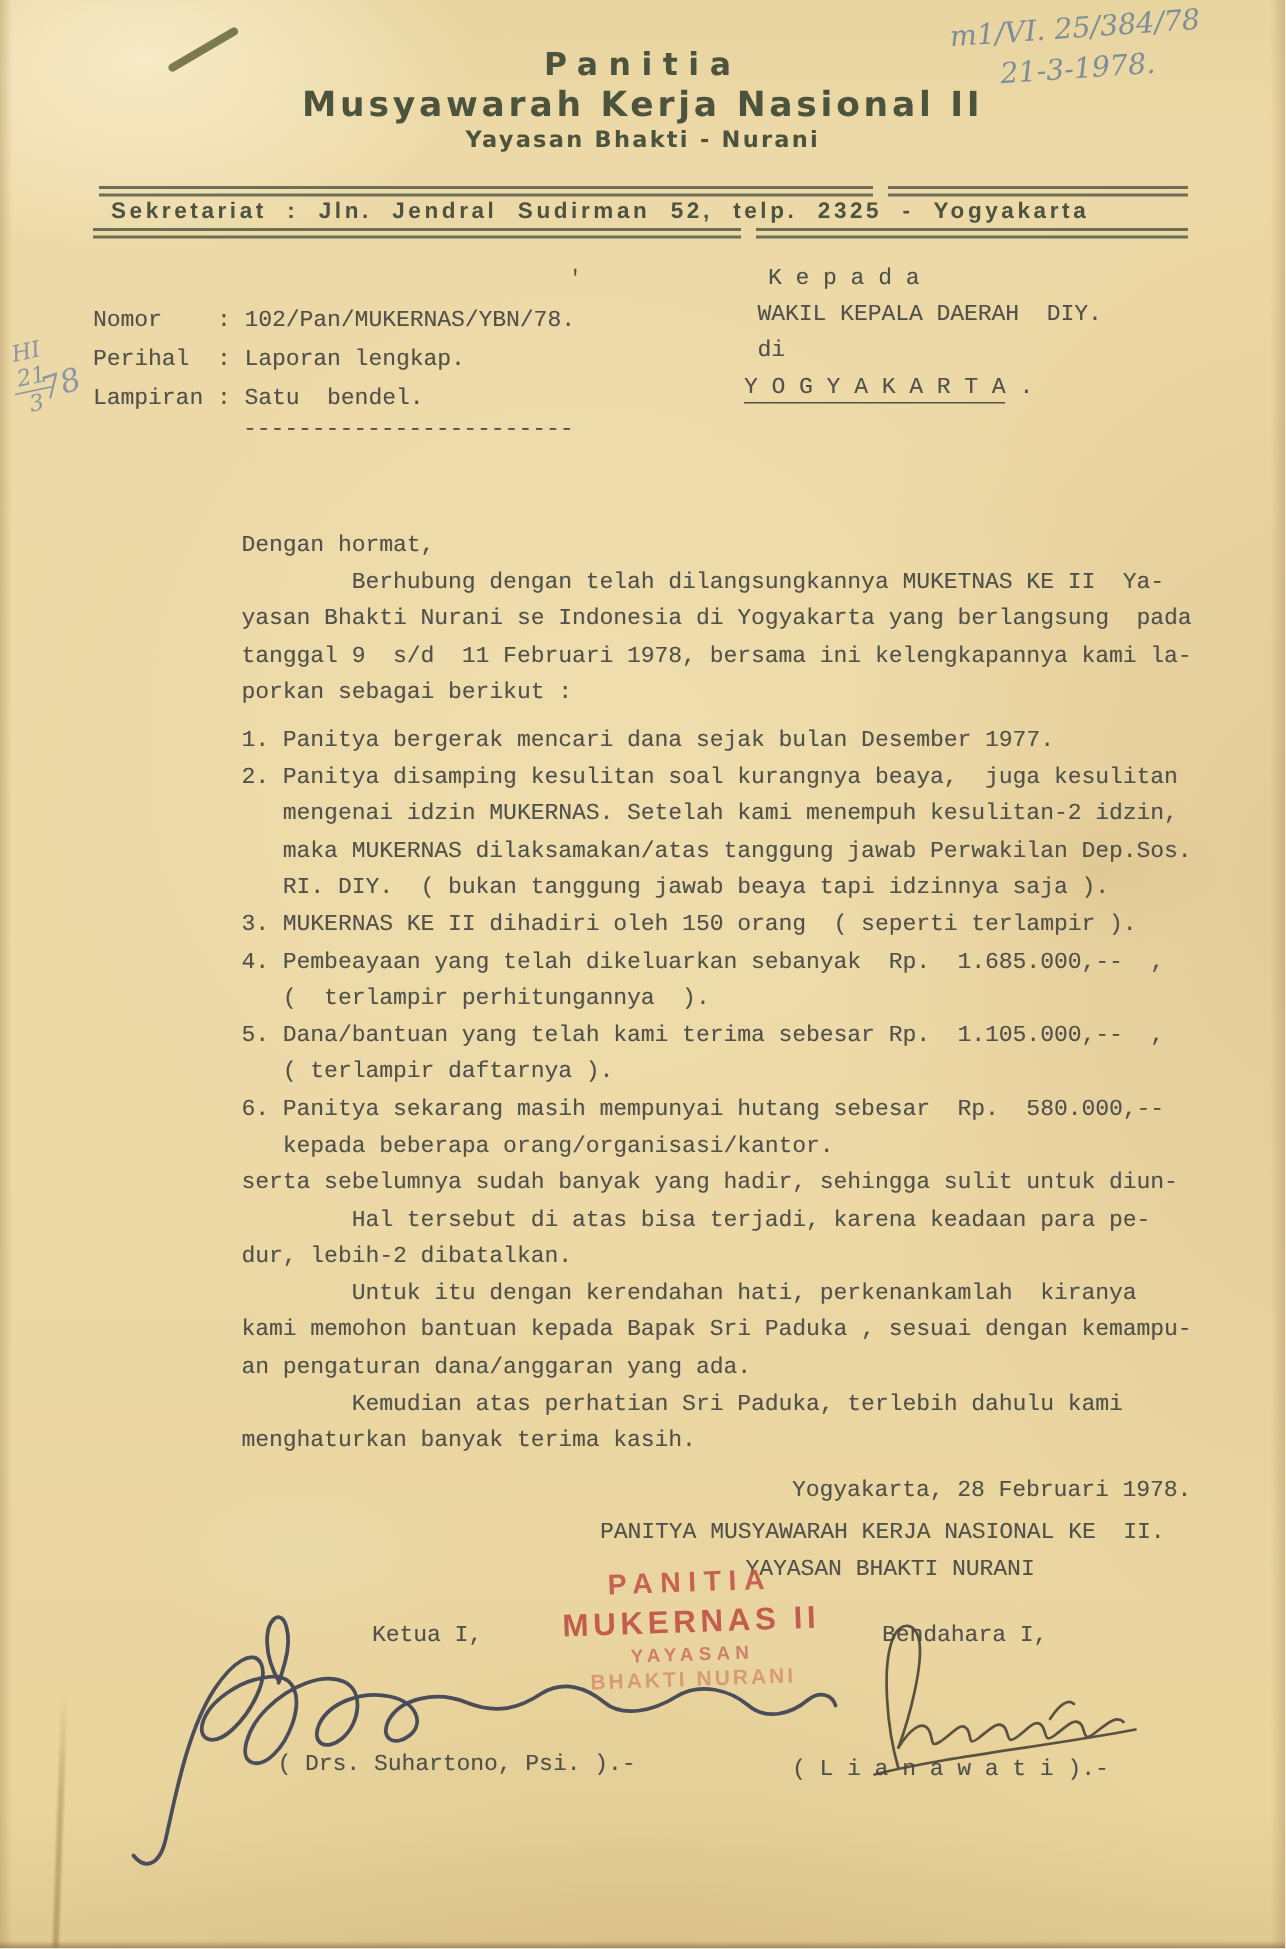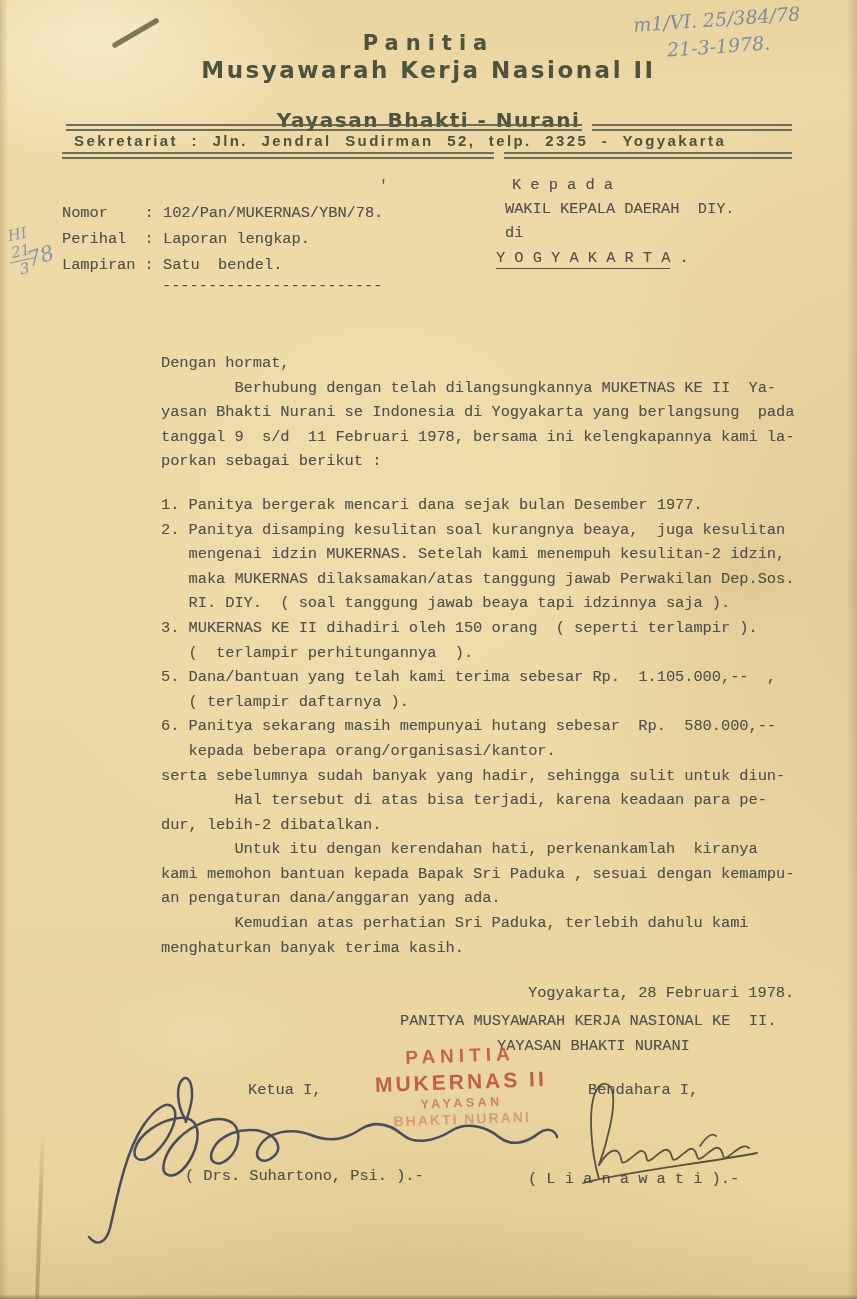--- a/index.html
+++ b/index.html
@@ -26,21 +26,21 @@
   .stain.b{left:90px;top:980px;width:220px;height:110px;background:radial-gradient(closest-side,rgba(235,225,185,.35),transparent);}
 
   .mono{font-family:"Liberation Mono","DejaVu Sans Mono",monospace;color:#50514a;
     text-shadow:.3px .3px 0 rgba(72,72,60,.28);}
   .line{white-space:pre;font-size:15.3px;line-height:24.6px;}
 
   .letterhead{position:absolute;left:0;top:0;width:857px;text-align:center;
     color:#4d543d;font-family:"DejaVu Sans","Liberation Sans",sans-serif;font-weight:bold;}
   .lh1{position:absolute;top:31px;width:100%;font-size:21px;letter-spacing:7px;}
   .lh2{position:absolute;top:57px;width:100%;font-size:23px;letter-spacing:2.5px;}
-  .lh3{position:absolute;top:84px;width:100%;font-size:20px;letter-spacing:1.5px;margin-top:24px;}
+  .lh3{position:absolute;top:84px;width:100%;font-size:15px;letter-spacing:1.5px;}
 
   .rule{position:absolute;left:66px;width:726px;height:9px;display:flex;gap:10px;opacity:.88;}
   .rule span{display:block;border-top:2.6px solid #59614a;border-bottom:2.6px solid #59614a;height:3px;}
   .rule.top{top:124px;}
   .rule.top .s1{width:72%;} .rule.top .s2{width:28%;}
   .rule.bottom{top:152px;left:62px;width:730px;}
   .rule.bottom .s1{width:60%;} .rule.bottom .s2{width:40%;}
   .secretariat{position:absolute;left:0;top:132px;width:857px;text-align:left;padding-left:74px;
     font-family:"Liberation Sans","DejaVu Sans",sans-serif;font-weight:bold;font-size:15px;
     letter-spacing:2.4px;word-spacing:7px;color:#4c5340;}
@@ -60,21 +60,21 @@
   .meta-divider{position:absolute;left:162px;top:277px;letter-spacing:0;font-size:15.3px;}
 
   .recipient{position:absolute;left:468px;top:173px;}
   .recipient .line{line-height:24.2px;}
   .r-indent1{margin-left:44px;}
   .r-indent2{margin-left:37px;}
   .r-indent3{margin-left:28px;}
   .u{border-bottom:1.8px solid #50514a;padding-bottom:1px;}
 
   .bodytext{position:absolute;left:161px;top:351px;}
-  .items{margin-top:19px;}
+  .items{margin-top:7px;}
 
   .signoff .line{position:absolute;}
   .place-date{left:528px;top:981px;text-align:center;}
   .committee1{left:400px;top:1009px;}
   .committee2{left:497px;top:1034px;}
   .role-left{left:248px;top:1078px;}
   .role-right{left:588px;top:1078px;}
   .name-left{left:185px;top:1164px;}
   .name-right{left:528px;top:1167px;}
 
@@ -153,22 +153,23 @@
       <div class="line">        Berhubung dengan telah dilangsungkannya MUKETNAS KE II  Ya-</div>
       <div class="line">yasan Bhakti Nurani se Indonesia di Yogyakarta yang berlangsung  pada</div>
       <div class="line">tanggal 9  s/d  11 Februari 1978, bersama ini kelengkapannya kami la-</div>
       <div class="line">porkan sebagai berikut :</div>
     </div>
     <div class="items">
       <div class="line">1. Panitya bergerak mencari dana sejak bulan Desember 1977.</div>
       <div class="line">2. Panitya disamping kesulitan soal kurangnya beaya,  juga kesulitan</div>
       <div class="line">   mengenai idzin MUKERNAS. Setelah kami menempuh kesulitan-2 idzin,</div>
       <div class="line">   maka MUKERNAS dilaksamakan/atas tanggung jawab Perwakilan Dep.Sos.</div>
-      <div class="line">   RI. DIY.  ( soal tanggung jawab beaya tapi idzinnya saja ).</div>
+      <div class="line">   RI. DIY.  ( bukan tanggung jawab beaya tapi idzinnya saja ).</div>
       <div class="line">3. MUKERNAS KE II dihadiri oleh 150 orang  ( seperti terlampir ).</div>
+      <div class="line">4. Pembeayaan yang telah dikeluarkan sebanyak  Rp.  1.685.000,--  ,</div>
       <div class="line">   (  terlampir perhitungannya  ).</div>
       <div class="line">5. Dana/bantuan yang telah kami terima sebesar Rp.  1.105.000,--  ,</div>
       <div class="line">   ( terlampir daftarnya ).</div>
       <div class="line">6. Panitya sekarang masih mempunyai hutang sebesar  Rp.  580.000,--</div>
       <div class="line">   kepada beberapa orang/organisasi/kantor.</div>
       <div class="line">serta sebelumnya sudah banyak yang hadir, sehingga sulit untuk diun-</div>
       <div class="line">        Hal tersebut di atas bisa terjadi, karena keadaan para pe-</div>
       <div class="line">dur, lebih-2 dibatalkan.</div>
       <div class="line">        Untuk itu dengan kerendahan hati, perkenankamlah  kiranya</div>
       <div class="line">kami memohon bantuan kepada Bapak Sri Paduka , sesuai dengan kemampu-</div>

